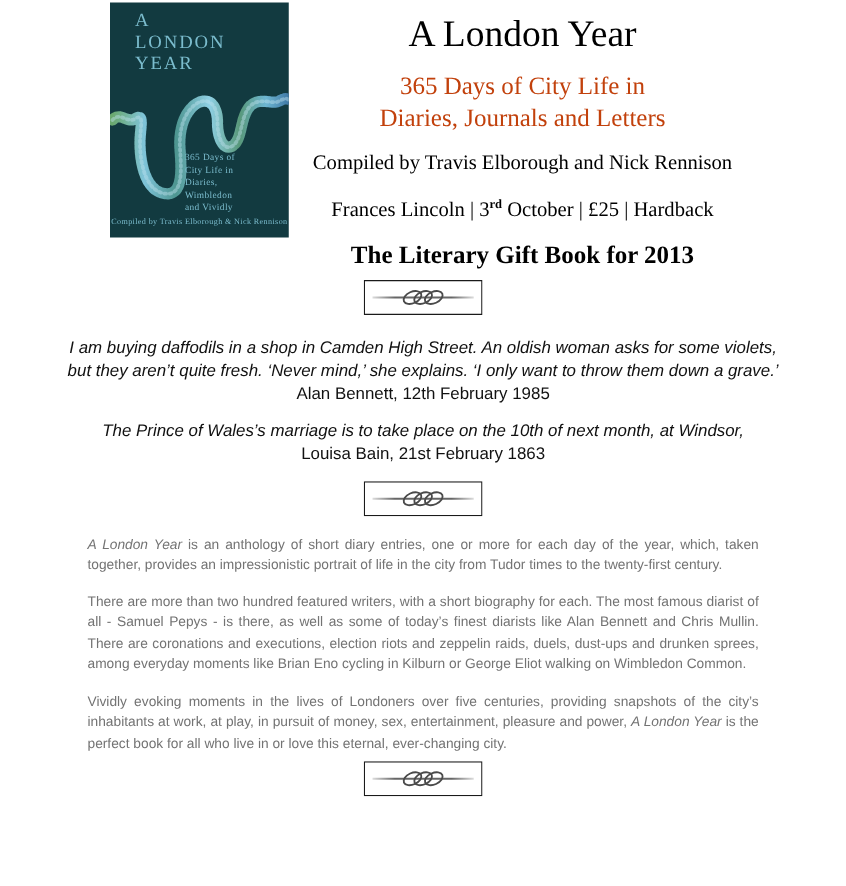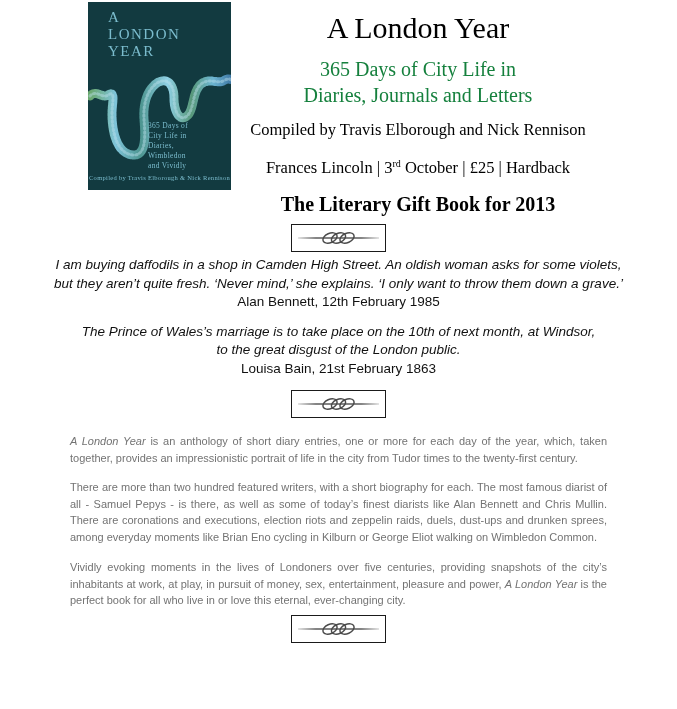--- a/index.html
+++ b/index.html
@@ -43,32 +43,32 @@
   .header-text {
     flex: 1;
     text-align: center;
     padding-right: 72px;
     font-family: "Liberation Serif", "DejaVu Serif", serif;
   }
   .book-title { font-size: 30px; line-height: 36px; margin-top: 8px; font-weight: 400; color: #000; }
   .book-subtitle { font-size: 20px; line-height: 26px; margin-top: 10px; font-weight: 400; }
   .compiled-by { font-size: 16.5px; line-height: 20px; margin-top: 12px; color: #000; text-align: center; }
   .pub-line { font-size: 16.5px; line-height: 20px; margin-top: 18px; color: #000; }
-  .pub-line sup { font-size: 10px; vertical-align: super; line-height: 0; }
+  .pub-line sup { font-size: 10px; vertical-align: super; line-height: 0; font-weight: bold; }
   .tagline { font-size: 20px; line-height: 24px; margin-top: 14px; font-weight: 700; color: #000; }
 
   
   .ornament { display: block; margin: 0 auto; }
   .orn-1 { margin-top: 8px; }
   .orn-2 { margin-top: 12px; }
   .orn-3 { margin-top: 6px; }
 
   
   .quote { text-align: center; font-size: 13.5px; line-height: 18.5px; color: #111; }
-  .quote-1 { margin-top: 4px; }
+  .quote-1 { margin-top: 17px; }
   .quote-2 { margin-top: 11px; }
   .quote-line { font-style: italic; }
   .quote-attr { font-style: normal; }
 
   
   .body-para {
     margin: 13px 70px 0 70px;
     font-size: 11px; line-height: 16.5px;
     text-align: justify; color: #737373;
   }
@@ -118,21 +118,21 @@
         <div>City Life in</div>
         <div>Diaries,</div>
         <div>Wimbledon</div>
         <div>and Vividly</div>
       </div>
       <div class="cover-credit">Compiled by Travis Elborough &amp; Nick Rennison</div>
     </div>
 
     <div class="header-text">
       <div class="book-title">A London Year</div>
-      <div class="book-subtitle" style="color: #15803d;">
+      <div class="book-subtitle" style="color: #c2410c;">
         <div>365 Days of City Life in</div>
         <div>Diaries, Journals and Letters</div>
       </div>
       <div class="compiled-by">Compiled by Travis Elborough and Nick Rennison</div>
       <div class="pub-line"><span>Frances Lincoln | 3</span><sup>rd</sup><span> October | £25 | Hardback</span></div>
       <div class="tagline">The Literary Gift Book for 2013</div>
     </div>
   </div>
 
   <svg class="ornament orn-1" width="95" height="28" viewBox="0 0 95 28">
@@ -146,21 +146,20 @@
   </svg>
 
   <div class="quote quote-1">
     <div class="quote-line">I am buying daffodils in a shop in Camden High Street. An oldish woman asks for some violets,</div>
     <div class="quote-line">but they aren’t quite fresh. ‘Never mind,’ she explains. ‘I only want to throw them down a grave.’</div>
     <div class="quote-attr">Alan Bennett, 12th February 1985</div>
   </div>
 
   <div class="quote quote-2">
     <div class="quote-line">The Prince of Wales’s marriage is to take place on the 10th of next month, at Windsor,</div>
-    <div class="quote-line">to the great disgust of the London public.</div>
     <div class="quote-attr">Louisa Bain, 21st February 1863</div>
   </div>
 
   <svg class="ornament orn-2" width="95" height="28" viewBox="0 0 95 28">
     <rect x="0.5" y="0.5" width="94" height="27" fill="#ffffff" stroke="#1a1a1a"></rect>
     <rect x="7" y="13.2" width="81" height="1.6" fill="url(#lineGrad)"></rect>
     <g stroke="#4a4a4a" stroke-width="1.5" fill="none">
       <ellipse cx="39" cy="14" rx="7.5" ry="4.6" transform="rotate(-24 39 14)"></ellipse>
       <ellipse cx="47.5" cy="14" rx="7.5" ry="4.6" transform="rotate(-24 47.5 14)"></ellipse>
       <ellipse cx="56" cy="14" rx="7.5" ry="4.6" transform="rotate(-24 56 14)"></ellipse>

